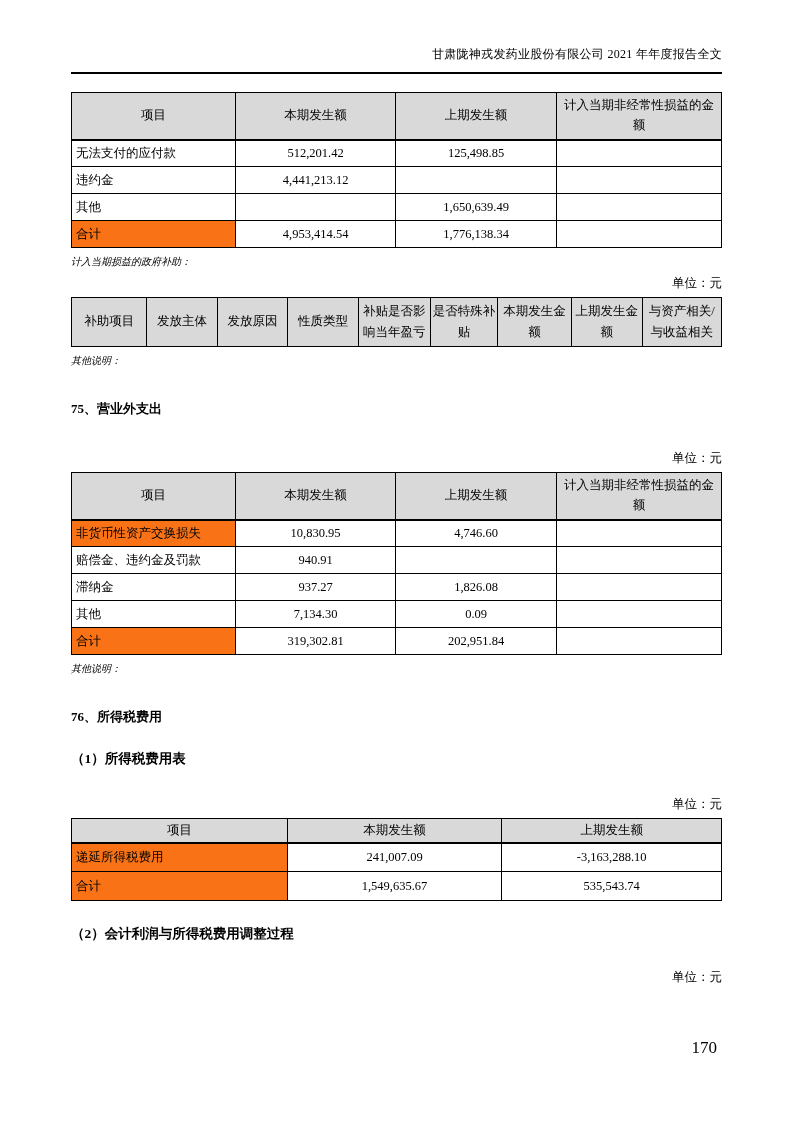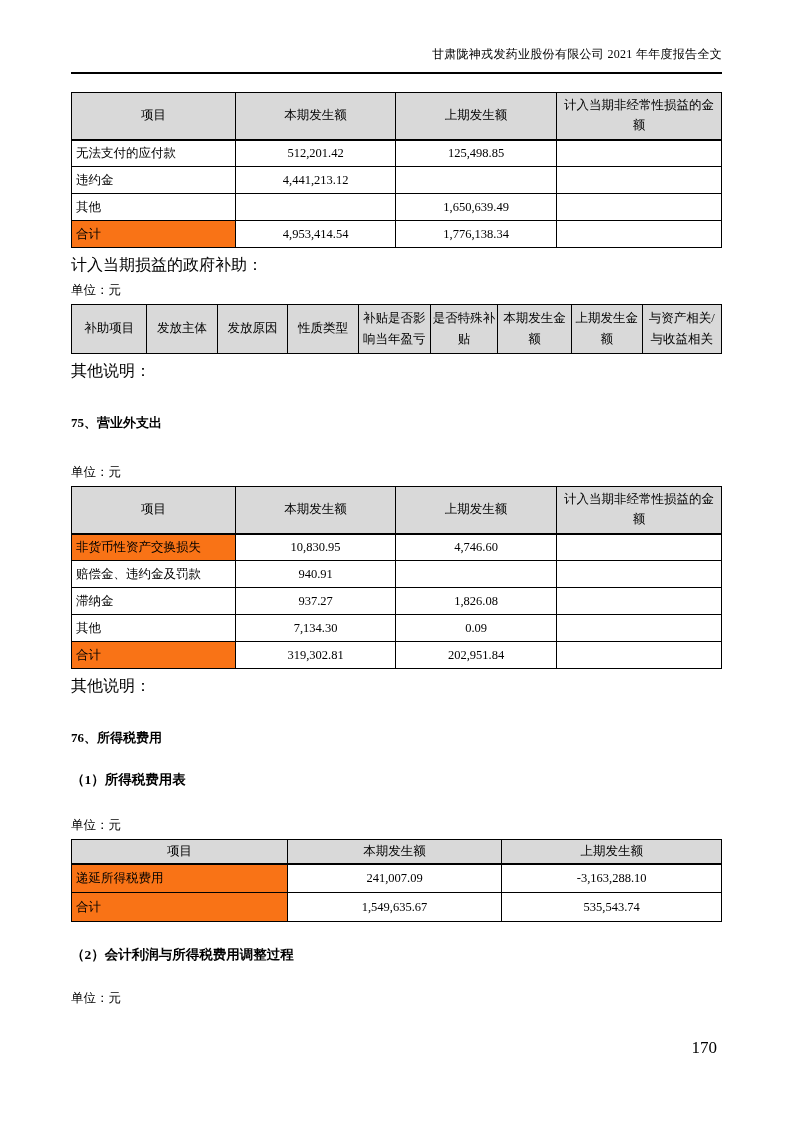--- a/index.html
+++ b/index.html
@@ -7,22 +7,22 @@
     width:793px; height:1122px; background:#ffffff; position:relative;
     font-family:"Liberation Serif","DejaVu Serif",serif; color:#000;
     margin:0 auto; overflow:hidden; box-sizing:border-box;
   }
   .content { padding:0 71px; }
   .doc-header {
     padding-top:46px; padding-bottom:9px;
     border-bottom:2px solid #000;
     text-align:right; font-size:12px; letter-spacing:0.3px;
   }
-  .unit-line { font-size:12.5px; margin:6px 0 5px 0; }
-  .note-line { text-align:left; font-size:16px; margin:7px 0 6px 0; }
+  .unit-line { text-align:right; font-size:12.5px; margin:6px 0 5px 0; }
+  .note-line { text-align:left; font-size:10px; margin:7px 0 6px 0;font-style:italic; }
   .sec-title { font-weight:bold; font-size:13px; margin:32px 0 0 0; }
   .sub-title { font-weight:bold; font-size:13.5px; margin:24px 0 0 0; }
   .spacer-m { height:18px; }
 
   table { border-collapse:collapse; width:100%; table-layout:fixed; border:1px solid #3b82f6; }
   th, td { border:1px solid #000; font-size:12.5px; font-weight:normal; padding:0 4px; box-sizing:border-box; overflow:hidden; }
   thead th { background:#d9d9d9; text-align:center; vertical-align:middle; line-height:1.55; border-bottom:2px solid #000; }
   .hdr-tall th { height:47px; }
   .hdr-short th { height:24px; }
   td.c-label { text-align:left; height:27px; vertical-align:middle; }

